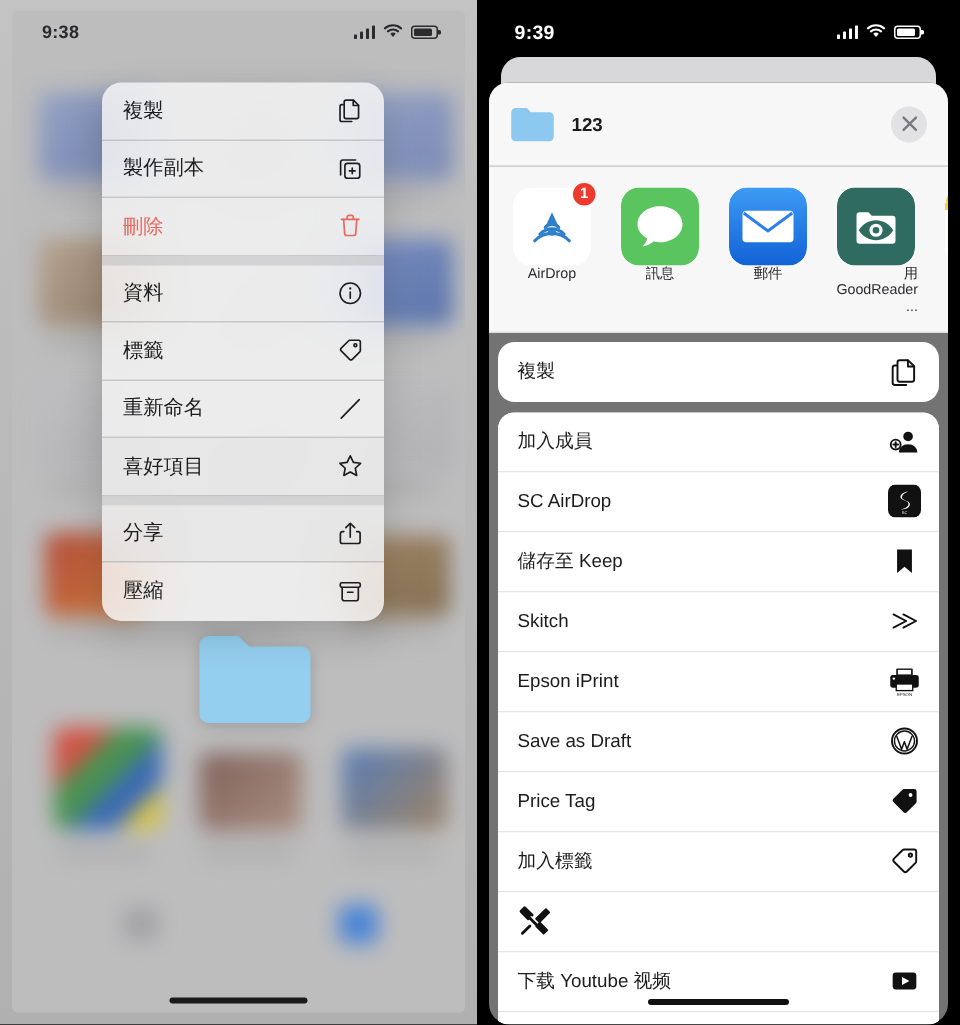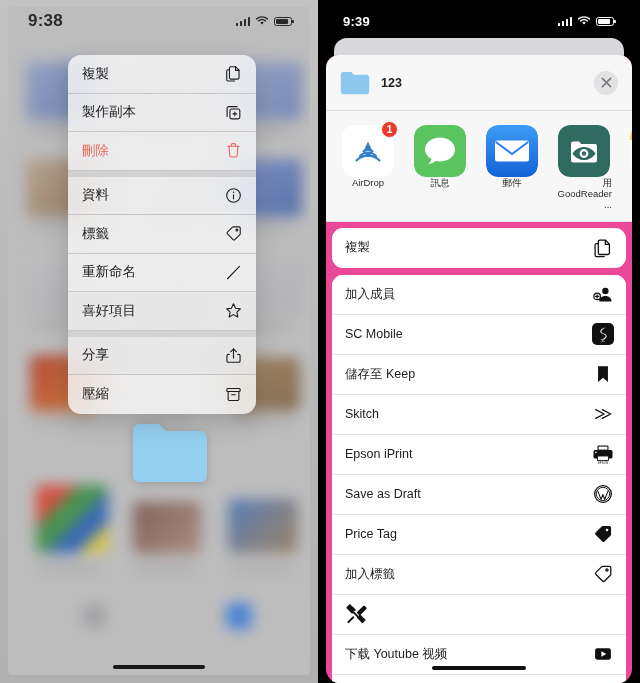--- a/index.html
+++ b/index.html
@@ -33,21 +33,21 @@
   .bt { position:absolute; border-radius:6px; }
   .bt-label { position:absolute; height:7px; background:#a9a9aa; border-radius:3px; }
 
   
   .statusbar-l {
     position: absolute; top: 8px; left: 8px; right: 8px; height: 26px;
     display: flex; align-items: center; justify-content: space-between;
     padding: 0 18px 0 20px;
     z-index: 5;
   }
-  .clock-l { font-size: 17px; font-weight: bold; color: #2b2b2e; letter-spacing: .2px; text-align: center; }
+  .clock-l { font-size: 12px; font-weight: bold; color: #2b2b2e; letter-spacing: .2px; text-align: center; }
   .sb-icons { display: flex; align-items: center; gap: 5px; }
   .bars { display:flex; align-items:flex-end; gap:1.5px; height:9px; }
   .bars i { width:2.5px; background:#2b2b2e; border-radius:.5px; display:block; }
   .bars i:nth-child(1){height:3px}.bars i:nth-child(2){height:5px}
   .bars i:nth-child(3){height:7px}.bars i:nth-child(4){height:9px}
   .batt { width:18px; height:9px; border:1.2px solid #2b2b2e; border-radius:2.5px; position:relative; padding:1px; }
   .batt::after{content:"";position:absolute;right:-3px;top:2.5px;width:1.6px;height:3px;background:#2b2b2e;border-radius:0 1px 1px 0;}
   .batt i{display:block;height:100%;width:88%;background:#2b2b2e;border-radius:1px;}
 
   
@@ -102,21 +102,21 @@
   .statusbar-r .batt { border-color:#fff; }
   .statusbar-r .batt::after{ background:#fff; }
   .statusbar-r .batt i { background:#fff; }
 
   .card-behind {
     position:absolute; top:38px; left:16px; right:16px; height:40px;
     background:#d8d8da; border-radius:13px 13px 0 0; z-index:5;
   }
   .sheet {
     position:absolute; top:55px; left:8px; right:8px; bottom:0;
-    background:#ec4899; border-radius:13px 13px 14px 14px; z-index:10;
+    background:#737373; border-radius:13px 13px 14px 14px; z-index:10;
     overflow:hidden;
   }
   .sheet-head {
     height:56px; display:flex; align-items:center; padding:0 14px 0 14px;
     background:#f7f7f8; border-bottom:.5px solid rgba(60,60,67,.14);
   }
   .fold-mini { width:30px; height:24px; flex:none; margin-right:11px; }
   .fold-mini svg { width:100%; height:100%; display:block; }
   .head-txt { flex:1; display:flex; flex-direction:column; gap:1px; }
   .head-title { font-size:12.5px; font-weight:bold; color:#1c1c1e; }
@@ -456,21 +456,21 @@
               <span class="act-ic">
                 <svg viewBox="0 0 24 24" fill="none" stroke="currentColor" stroke-width="1.4" stroke-linecap="round" stroke-linejoin="round">
                   <circle cx="14.6" cy="8.7" r="3.5" fill="currentColor" stroke="none"></circle>
                   <path d="M7.9 20.3c0-3.7 3-6 6.7-6s6.7 2.3 6.7 6Z" fill="currentColor" stroke="none"></path>
                   <circle cx="5.6" cy="14.6" r="3.6"></circle>
                   <path d="M5.6 12.9v3.4M3.9 14.6h3.4"></path>
                 </svg>
               </span>
             </div>
             <div class="act-row">
-              <span>SC Mobile</span>
+              <span>SC AirDrop</span>
               <span class="act-ic">
                 <svg viewBox="0 0 22 22">
                   <rect width="22" height="22" rx="5" fill="#111"></rect>
                   <path d="M13.5 4.5c-3 .6-5.2 2-5.2 3.9 0 2.4 5.4 2.2 5.4 4.6 0 1.7-2.2 3-5.2 3.6 3.4.2 6.1-1.2 6.1-3.4 0-2.6-5.3-2.5-5.3-4.6 0-1.6 2-2.9 4.2-4.1Z" fill="#fff"></path>
                   <text x="11" y="19.4" font-size="2.6" fill="#fff" text-anchor="middle" font-family="sans-serif">SC</text>
                 </svg>
               </span>
             </div>
             <div class="act-row">
               <span>儲存至 Keep</span>

